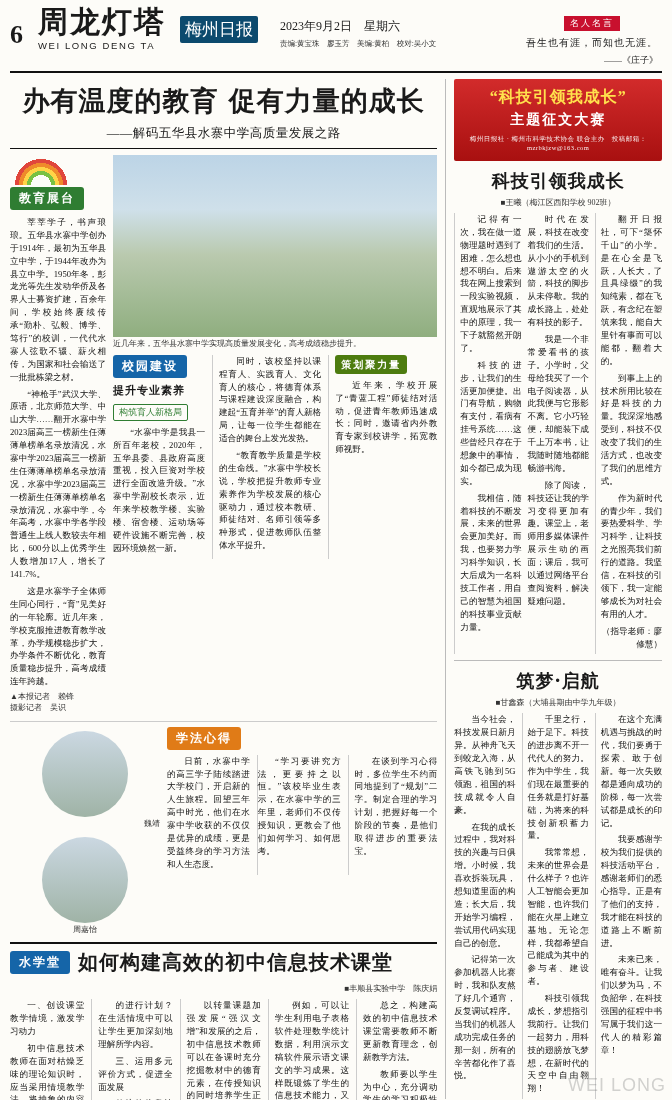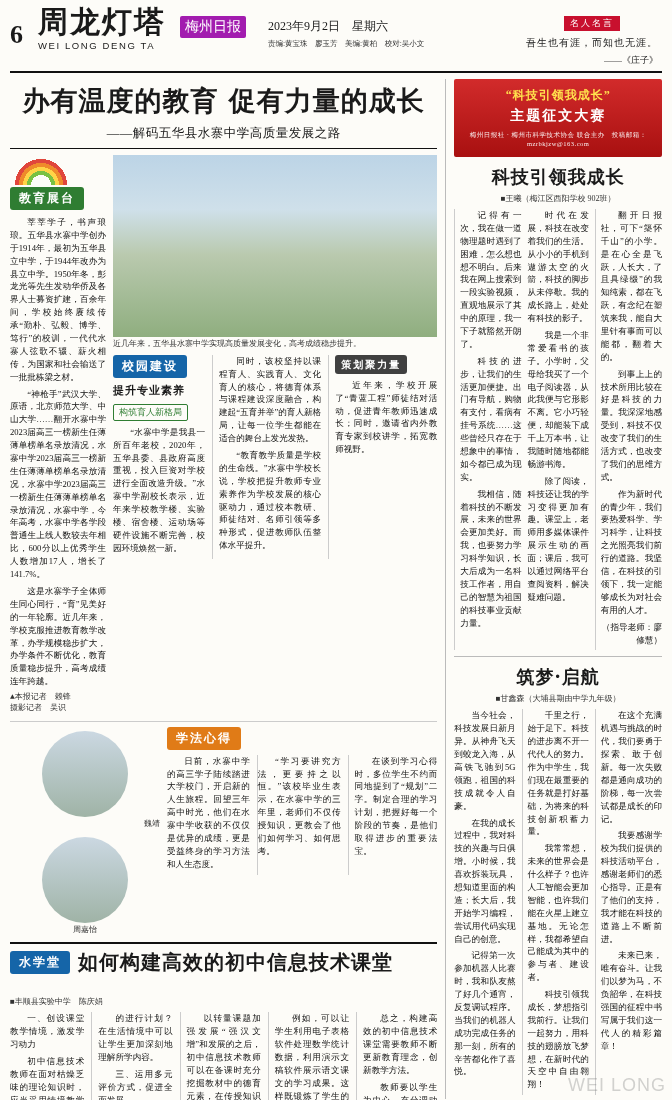--- a/index.html
+++ b/index.html
@@ -13,21 +13,21 @@
   }
   .page{position:relative;width:672px;height:1100px;box-sizing:border-box;padding:6px 10px;}
 
   
   .masthead{display:flex;align-items:flex-start;gap:8px;border-bottom:2px solid #111;padding-bottom:4px;}
   .pagenum{font-size:26px;font-weight:bold;font-family:"Liberation Serif",serif;line-height:1;padding-top:16px;width:20px;}
   .mast-title{display:flex;flex-direction:column;}
   .mast-cn{font-size:30px;font-weight:bold;letter-spacing:2px;font-family:"DejaVu Serif",serif;line-height:1.05;}
   .mast-en{font-size:9.5px;letter-spacing:1.6px;font-family:"Liberation Sans",sans-serif;margin-top:2px;}
   .mast-logo{
-    background:#a21caf;color:#fff;font-size:14px;padding:2px 5px;border-radius:2px;
+    background:#0c4a6e;color:#fff;font-size:17px;padding:2px 5px;border-radius:2px;
     margin-left:6px;margin-top:10px;align-self:flex-start;white-space:nowrap;
   }
   .mast-date{margin-left:14px;padding-top:12px;font-size:11px;}
   .mast-date .d1{font-size:12px;}
   .mast-credit{font-size:7.5px;color:#333;margin-top:4px;}
   .mast-right{margin-left:auto;text-align:center;padding-top:6px;padding-right:4px;}
   .mast-seal{display:inline-block;background:#c8102e;color:#fff;font-size:9px;padding:1px 6px;letter-spacing:2px;}
   .mast-poem{font-size:10px;margin-top:5px;letter-spacing:1px;color:#222;}
   .mast-sign{font-size:9px;margin-top:4px;text-align:right;color:#222;}
 
@@ -40,56 +40,56 @@
   .headline{font-size:27px;font-weight:bold;letter-spacing:1px;text-align:center;font-family:"DejaVu Serif",serif;margin-top:4px;}
   .subhead{font-size:12.5px;text-align:center;margin-top:6px;letter-spacing:.5px;}
   .rule{border-bottom:1px solid #111;margin:6px 0 6px;}
 
   
   .badge{
     display:inline-block;background:#2f7d32;color:#fff;font-size:12px;font-weight:bold;
     padding:3px 9px;border-radius:3px;letter-spacing:2px;
   }
   .badge.blue{background:#1565a8;}
-  .badge.red{background:#404040;}
+  .badge.red{background:#4d7c0f;}
   .badge.orange{background:#e07b17;}
 
   
   .photo{background:linear-gradient(160deg,#9fb8cc,#c9d6c0 45%,#8fa98a);position:relative;overflow:hidden;}
   .photo.sky{background:linear-gradient(180deg,#bcd4e6 0%,#cfe0ea 30%,#b9c9ae 55%,#8fae7f 100%);}
   .photo.portrait{background:linear-gradient(180deg,#cbd8e2,#9fb3a6);}
-  .cap{font-size:8px;color:#333;margin-top:2px;line-height:1.35;font-family:Liberation Mono, monospace;}
+  .cap{font-size:8px;color:#333;margin-top:2px;line-height:1.35;}
 
   
   .tcol{font-size:8.6px;line-height:1.5;text-align:justify;color:#111;}
   .tcol p{margin:0 0 4px;text-indent:2em;}
   .vline{border-left:1px solid #ccc;}
 
   
   .subsec{font-size:11px;font-weight:bold;letter-spacing:1px;margin:4px 0 3px;}
 
   
   .rbanner{
     background:linear-gradient(180deg,#d22b2b,#a81010);
     color:#fff;text-align:center;padding:8px 4px 10px;border-radius:2px;
   }
-  .rbanner .l1{font-size:12px;font-weight:bold;color:#ffe14d;letter-spacing:1px;}
+  .rbanner .l1{font-size:16px;font-weight:bold;color:#ffe14d;letter-spacing:1px;}
   .rbanner .l2{font-size:14px;font-weight:bold;letter-spacing:2px;margin-top:3px;}
   .rbanner .l3{font-size:6.5px;margin-top:6px;opacity:.92;letter-spacing:.5px;}
   .rtitle{font-size:18px;font-weight:bold;text-align:center;margin:8px 0 4px;letter-spacing:1px;font-family:"DejaVu Serif",serif;}
   .rauthor{font-size:8px;text-align:center;color:#333;margin-bottom:5px;}
   .r3{display:flex;gap:6px;}
   .r3 > div{flex:1;}
 
   
   .bottom{margin-top:6px;border-top:2px solid #111;padding-top:5px;}
   .bhead{font-size:20px;font-weight:bold;letter-spacing:1px;font-family:"DejaVu Serif",serif;}
   .bcols{display:flex;gap:7px;margin-top:5px;}
   .bcols > div{flex:1;}
-  .byline{font-size:8px;color:#333;margin:20px 0 4px;}
+  .byline{font-size:8px;text-align:right;color:#333;margin:7px 0 4px;}
 
   .watermark{
     position:absolute;right:6px;bottom:4px;font-size:18px;color:rgba(120,120,120,.33);
     font-family:"Liberation Sans",sans-serif;letter-spacing:1px;
   }
   .circlephoto{border-radius:50%;overflow:hidden;}
   .deco-rainbow{
     width:62px;height:30px;border-radius:62px 62px 0 0;
     background:
       radial-gradient(circle at 50% 100%, transparent 0 10px,#7ac143 10px 14px, #ffd447 14px 18px,#ef8a2b 18px 22px,#e0463c 22px 26px, transparent 26px);

